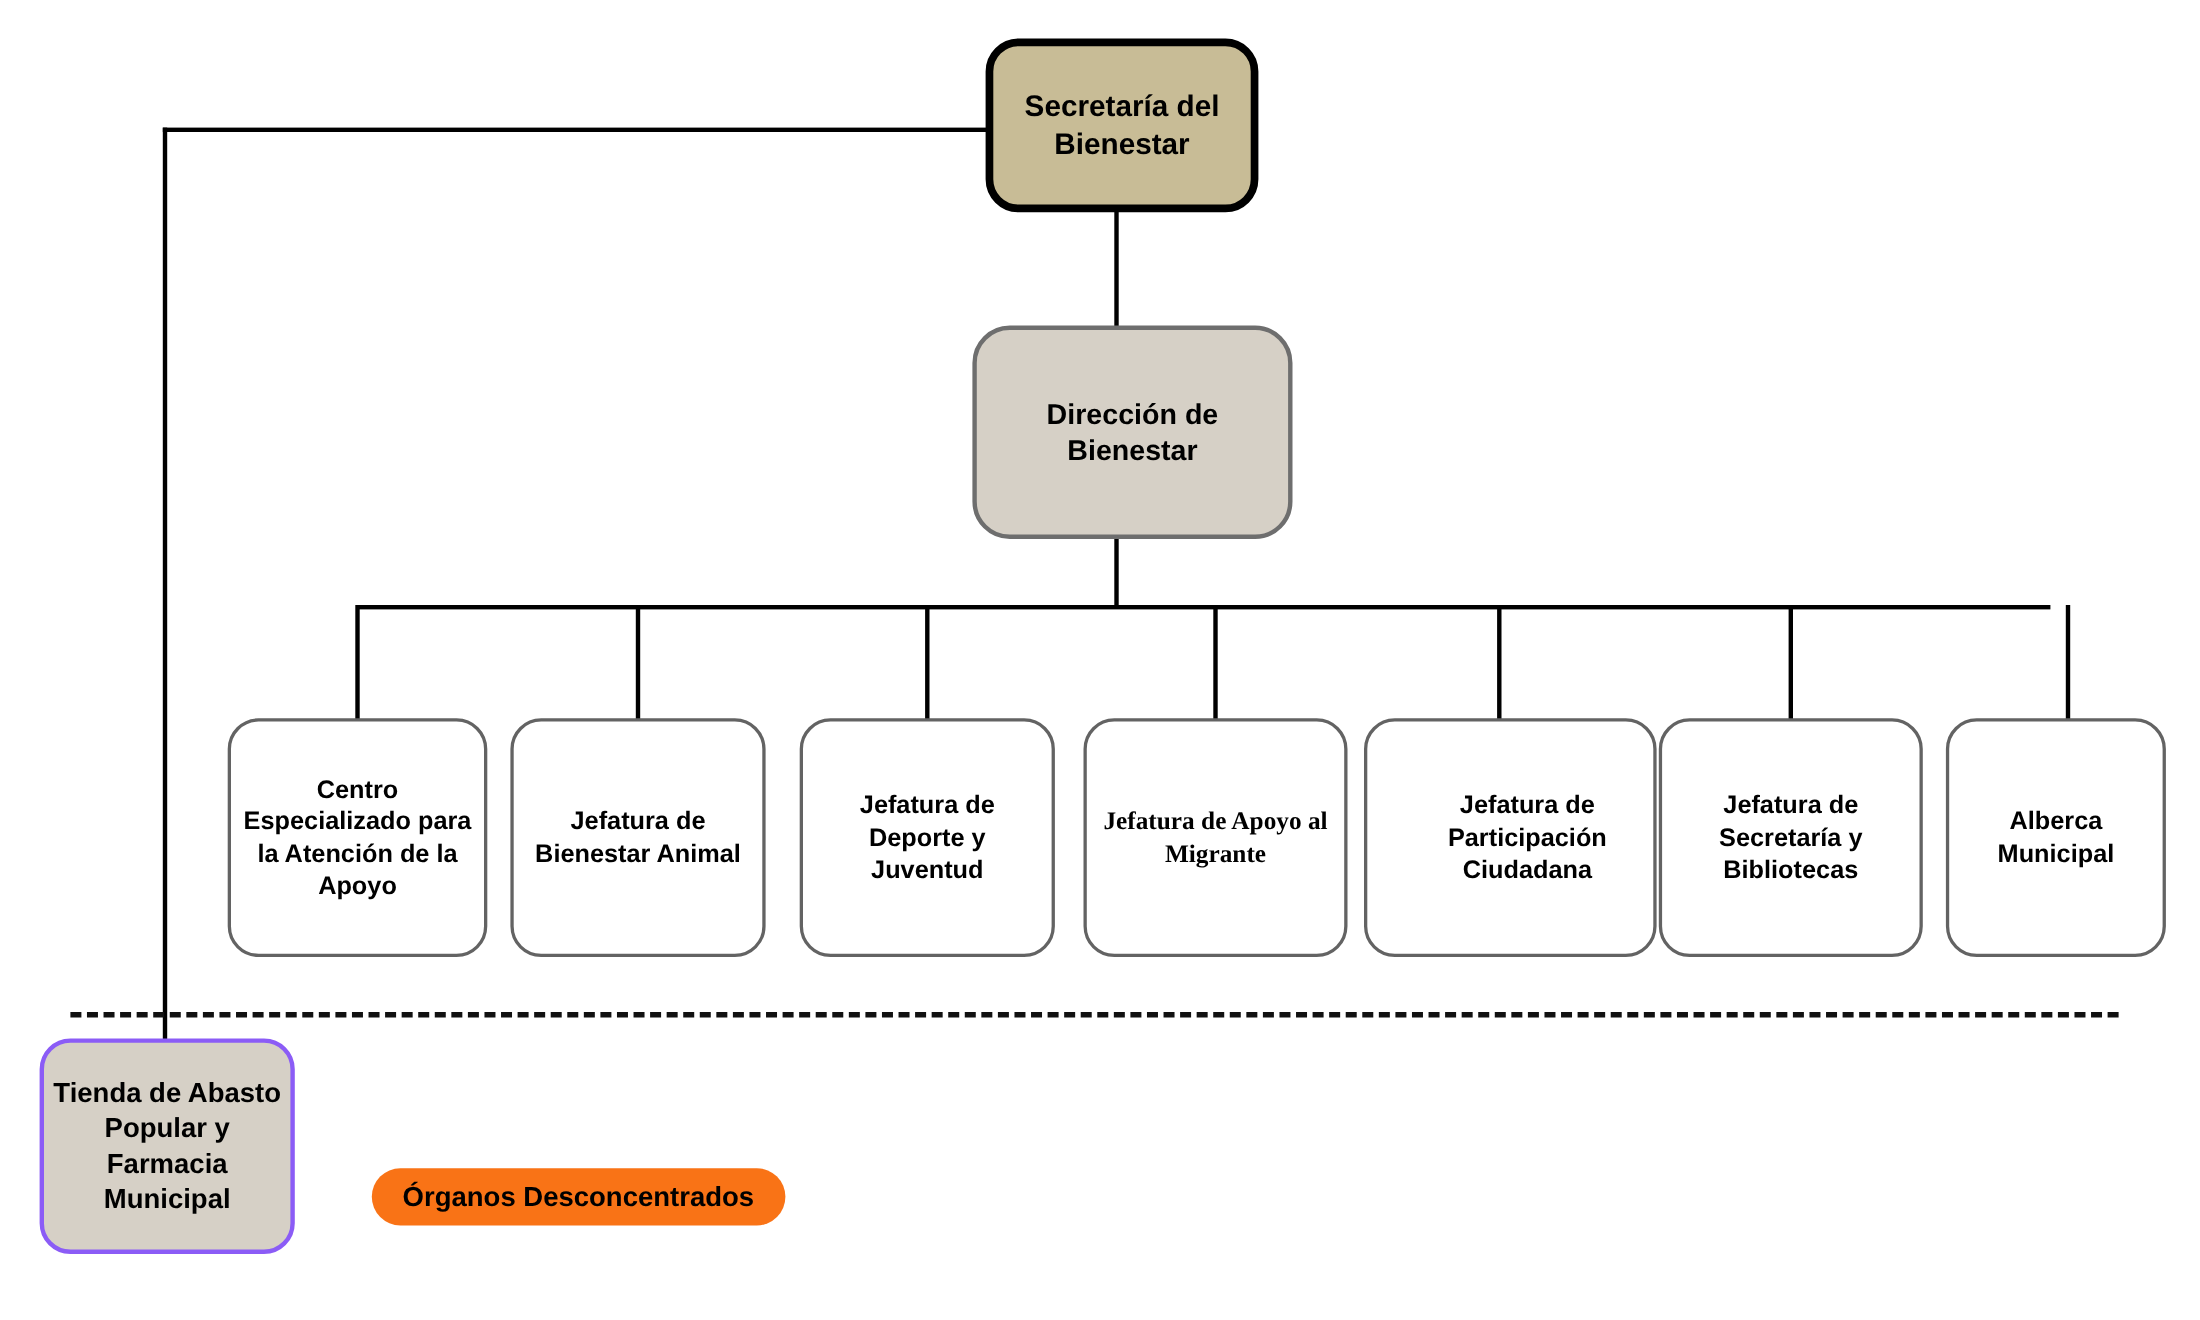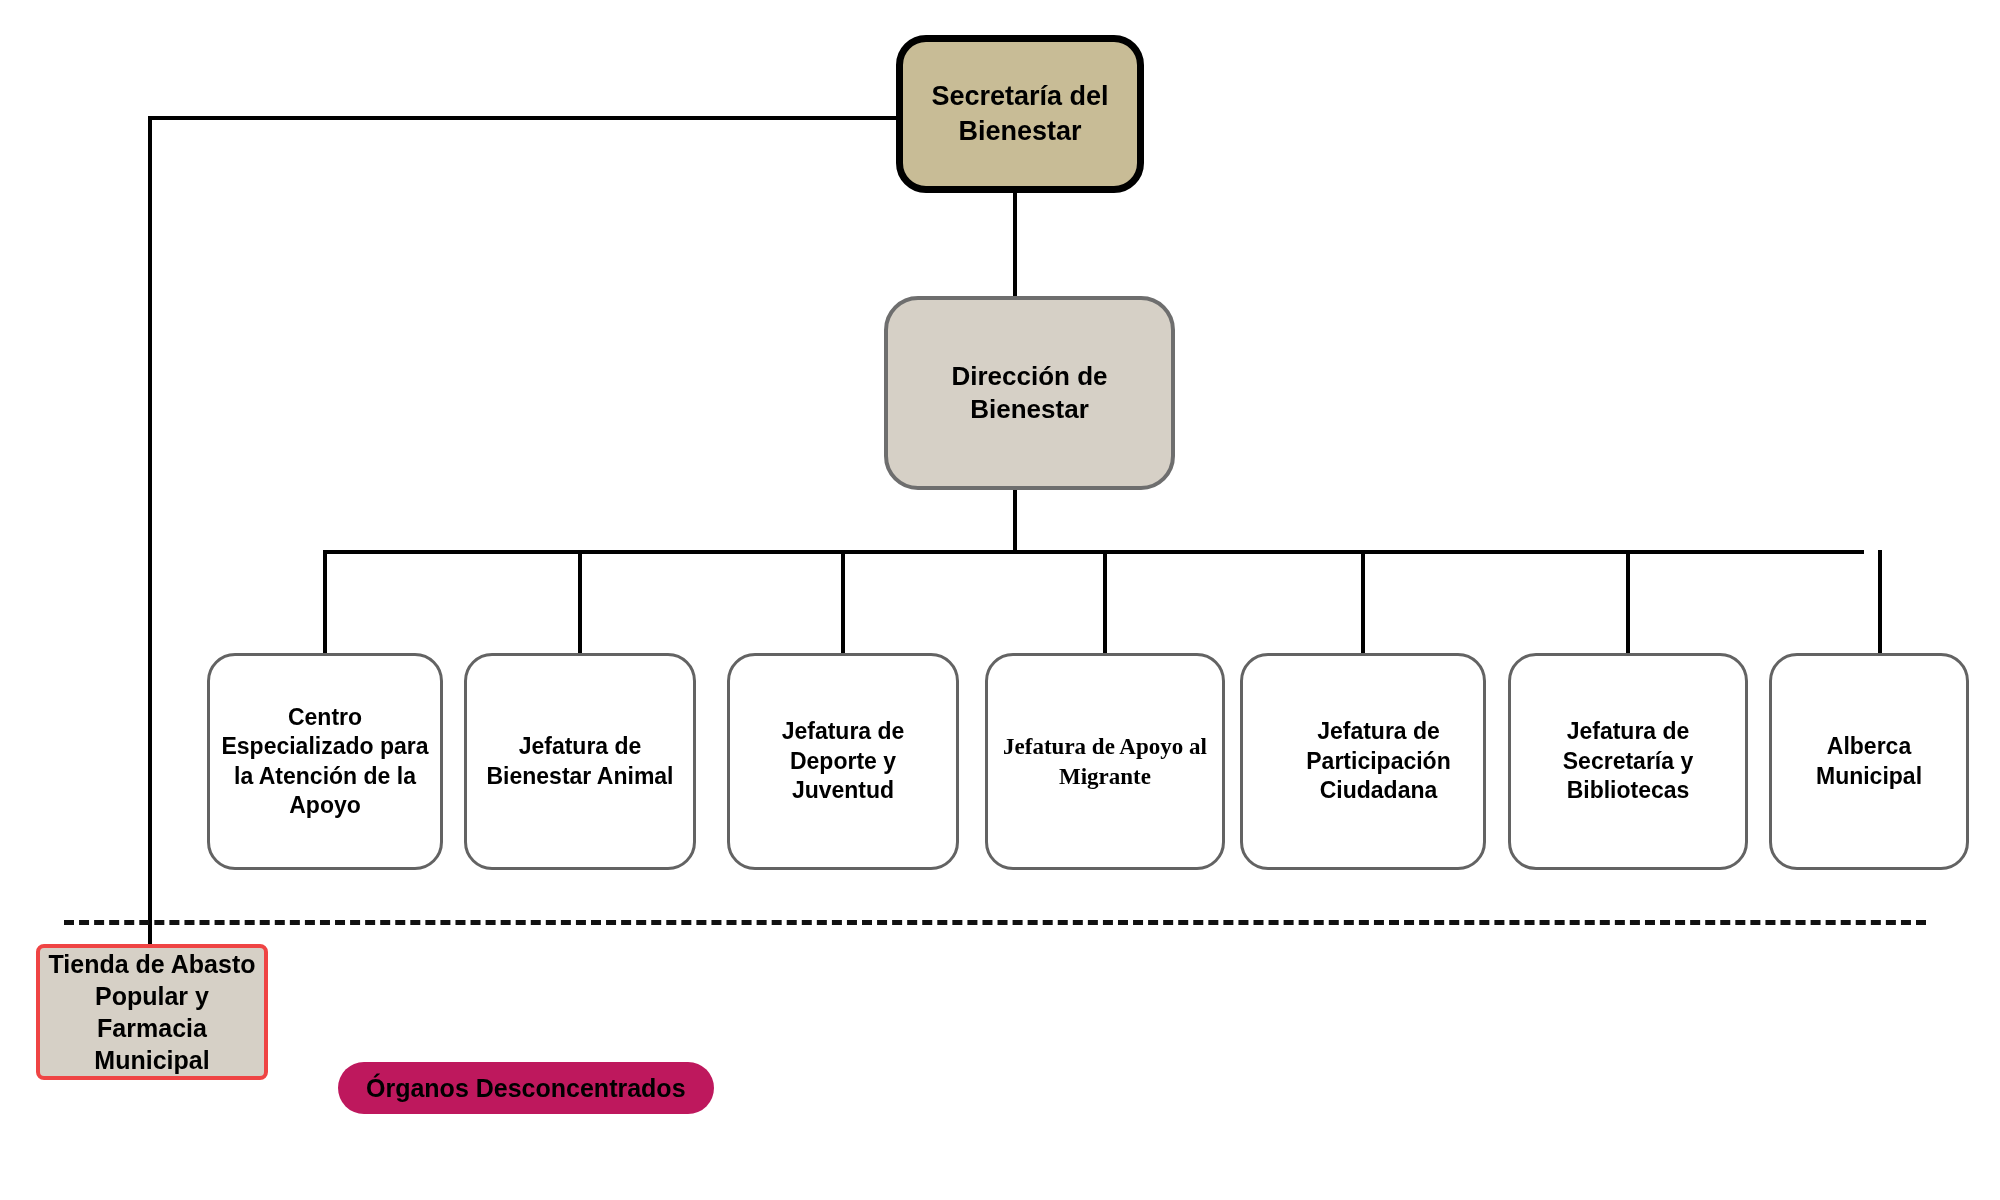--- a/index.html
+++ b/index.html
@@ -59,24 +59,24 @@
     border: 4px solid #6e6e6e;
     border-radius: 34px;
     font-size: 26px;
   }
 
   
   .node--organ {
     left: 36px;
     top: 944px;
     width: 232px;
-    height: 136px;
+    height: 196px;
     background: #d6d0c6;
-    border: 4px solid #ef4444;
-    border-radius: 8px;
+    border: 4px solid #8b5cf6;
+    border-radius: 28px;
     font-size: 25px;
   }
 
   
   .node--leaf {
     top: 653px;
     height: 217px;
     font-size: 23px;
     border: 3px solid #636363;
     border-radius: 28px;
@@ -105,21 +105,21 @@
   
   .legend-pill {
     position: absolute;
     left: 338px;
     top: 1062px;
     height: 52px;
     padding: 0 28px;
     display: flex;
     align-items: center;
     justify-content: center;
-    background: #be185d;
+    background: #f97316;
     border-radius: 26px;
     font-size: 25px;
     font-weight: bold;
     color: #000000;
     z-index: 5;
   }
 </style>
 </head>
 <body>
 
@@ -157,21 +157,21 @@
   </div>
   <div class="node node--leaf" style="left:464px; width:232px;">
     <span>Jefatura de Bienestar Animal</span>
   </div>
   <div class="node node--leaf" style="left:727px; width:232px;">
     <span>Jefatura de Deporte y Juventud</span>
   </div>
   <div class="node node--leaf" style="left:985px; width:240px;font-family:Liberation Serif, serif;">
     <span>Jefatura de Apoyo al Migrante</span>
   </div>
-  <div class="node node--leaf" style="left:1240px; width:246px;padding-left:39px;">
+  <div class="node node--leaf" style="left:1240px; width:266px;padding-left:39px;">
     <span>Jefatura de Participación Ciudadana</span>
   </div>
   <div class="node node--leaf" style="left:1508px; width:240px;">
     <span>Jefatura de Secretaría y Bibliotecas</span>
   </div>
   <div class="node node--leaf" style="left:1769px; width:200px;">
     <span>Alberca Municipal</span>
   </div>
 
   <div class="node node--organ">

